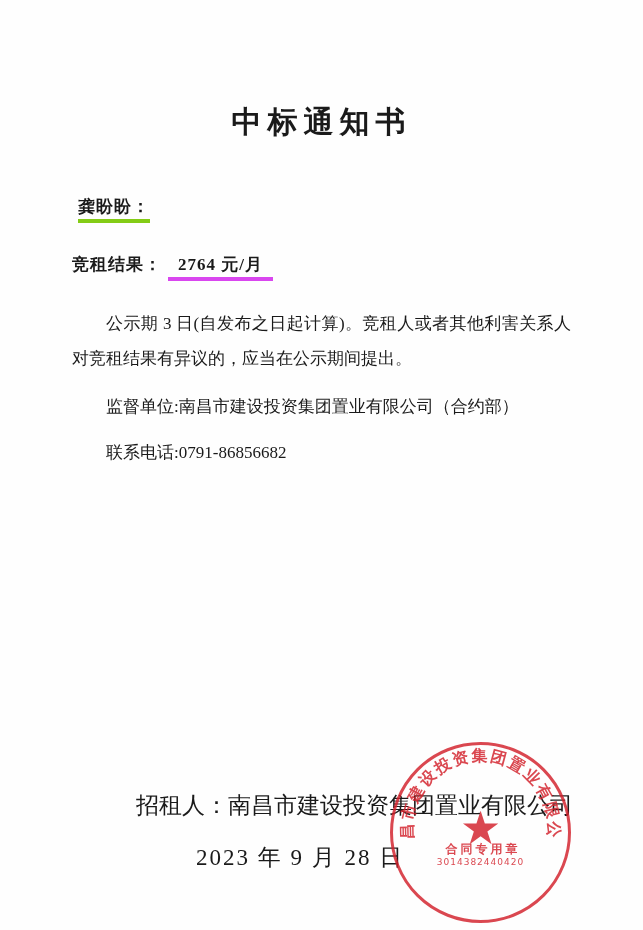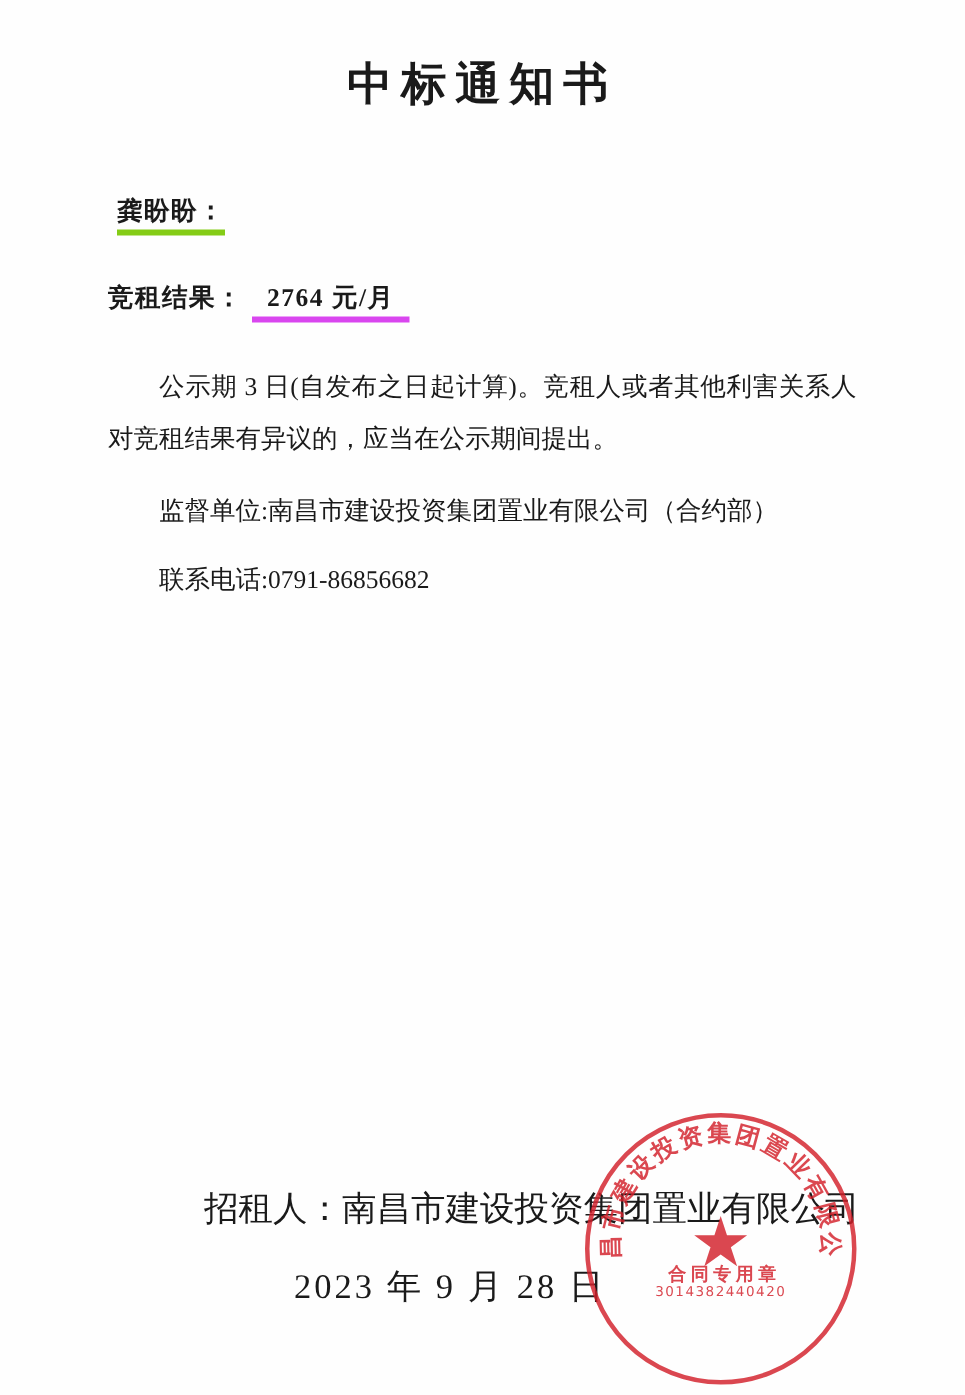--- a/index.html
+++ b/index.html
@@ -20,21 +20,21 @@
     left: 0; top: 0;
     width: 643px;
     height: 930px;
     background: #fefefe;
   }
   .doc-title {
     text-align: center;
     font-size: 30px;
     letter-spacing: 6px;
     font-weight: 700;
-    margin-top: 36px;
+    margin-top: 102px;
     font-family: "DejaVu Serif", "Liberation Serif", serif;
   }
   .recipient {
     margin: 52px 0 0 78px;
     font-size: 17px;
     font-weight: 700;
     letter-spacing: 1px;
     display: inline-block;
     border-bottom: 4px solid #84cc16;
     padding-bottom: 1px;

